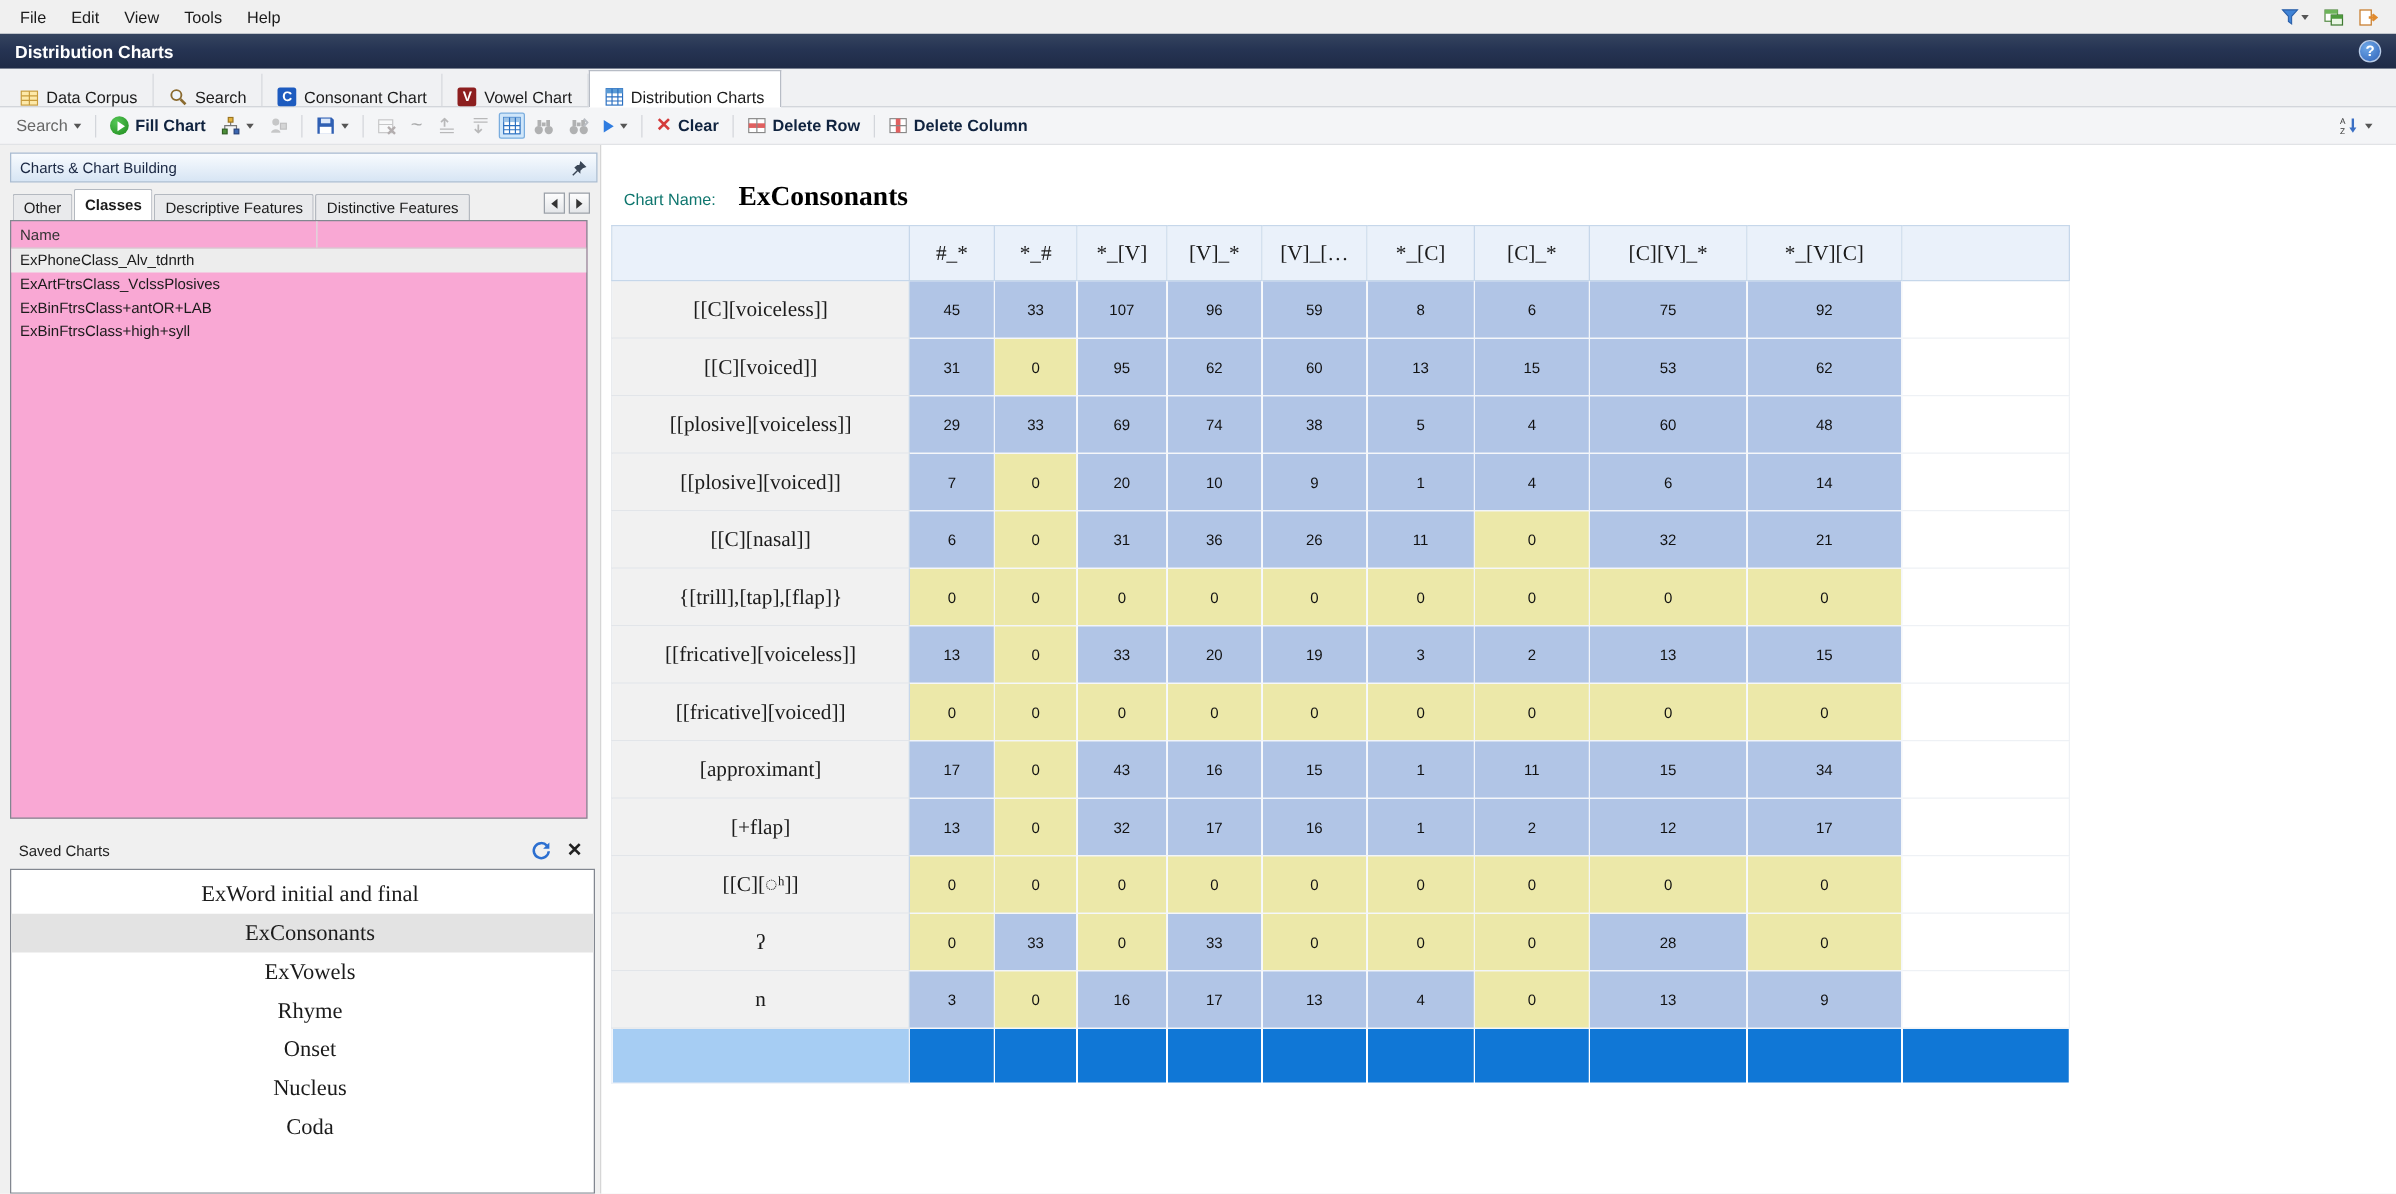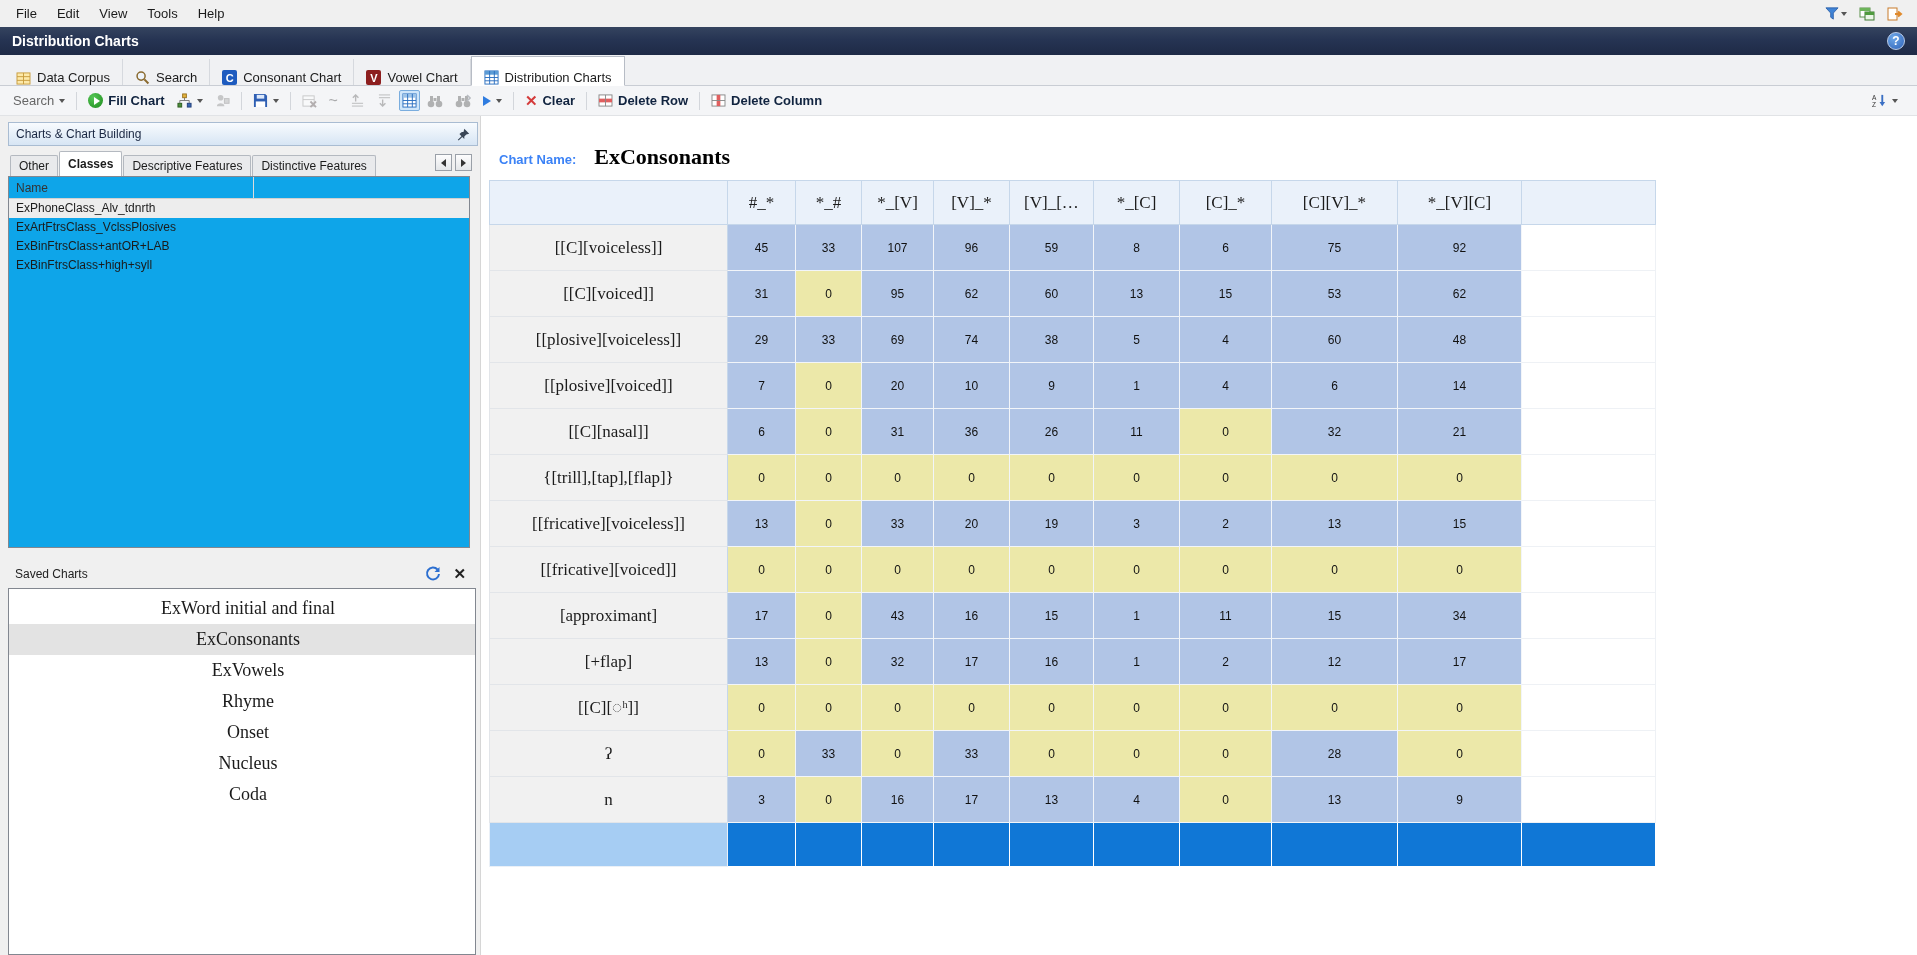--- a/index.html
+++ b/index.html
@@ -45,36 +45,36 @@
   
   .left-panel { width:480px; padding:6px 2px 0 8px; display:flex; flex-direction:column; }
   .panel-header { height:24px; background:linear-gradient(#f8fbfe,#d7e5f4); border:1px solid #a9bcd2; display:flex; align-items:center; padding:0 7px; color:#1a2742; }
   .ptabs { display:flex; align-items:flex-end; height:27px; margin-top:3px; padding-left:2px; }
   .ptab { height:21px; display:flex; align-items:center; padding:0 8px; font-size:12px; background:#e9eaec; border:1px solid #b4b9c0; border-bottom:none; margin-right:1px; border-radius:2px 2px 0 0; }
   .ptab.active { background:#fff; font-weight:bold; height:25px; }
   .ptab-arrows { margin-left:auto; display:flex; gap:3px; padding-right:6px; align-self:center; }
   .sbtn { width:17px; height:17px; border:1px solid #9aa0a8; background:linear-gradient(#fdfdfd,#e4e6e9); display:flex; align-items:center; justify-content:center; }
   .tri-l { width:0; height:0; border-top:4px solid transparent; border-bottom:4px solid transparent; border-right:5px solid #333; }
   .tri-r { width:0; height:0; border-top:4px solid transparent; border-bottom:4px solid transparent; border-left:5px solid #333; }
-  .classes-box { height:372px; border:1px solid #828790; background:#0ea5e9; margin-right:8px; }
+  .classes-box { height:479px; border:1px solid #828790; background:#f9a8d4; margin-right:8px; }
   .lb-colheader { height:22px; border-bottom:1px solid #d0d0d0; display:flex; align-items:stretch; }
   .lb-colheader .name-col { width:245px; padding-left:7px; border-right:1px solid #dcdcdc; display:flex; align-items:center; color:#333; }
   .lb-item { height:19px; line-height:19px; padding-left:7px; font-size:12px; white-space:nowrap; }
   .lb-item.hl { background:#ededed; }
   .saved-header { height:24px; display:flex; align-items:center; padding:0 12px 0 7px; margin-top:14px; color:#222; }
   .saved-icons { margin-left:auto; display:flex; align-items:center; gap:12px; }
   .saved-x { font-size:15px; font-weight:bold; color:#222; line-height:14px; }
   .saved-box { flex:1; border:1px solid #828790; background:#fff; margin:2px 2px 0 0; padding-top:4px; }
   .saved-item { height:31px; line-height:31px; padding-left:12px; font-size:18px; font-family:"Liberation Serif",serif;text-align:center; }
   .saved-item.selected { background:#e3e3e3; }
 
   
   .main { flex:1; background:#fff; border-left:1px solid #d6d6d6; overflow:hidden; }
   .chart-name-row { display:flex; align-items:baseline; gap:18px; margin:28px 0 10px 18px; }
-  .chart-name-label { font-size:13px; color:#3b82f6;font-weight:bold; }
+  .chart-name-label { font-size:13px; color:#0f766e; }
   .chart-name { font-family:"Liberation Serif",serif; font-size:22px; font-weight:bold; color:#000; }
   .table-wrap { margin-left:8px; }
   table.dist { border-collapse:collapse; table-layout:fixed; width:1166px; border:1px solid #9ab7d6; }
   .dist th, .dist td { overflow:hidden; white-space:nowrap; text-align:center; vertical-align:middle; }
   .dist th.colhead, .dist th.corner { height:44px; font-family:"Liberation Serif",serif; font-size:17px; font-weight:normal; background:var(--hdr,#eaf1fa); border:1px solid #c6d7ea; }
   .dist td.rowhead { height:46px; font-family:"Liberation Serif",serif; font-size:17px; background:var(--rowhdr,#f1f1f1); border:1px solid #e2e5e9; border-right:1px solid #c6d7ea; }
   .dist td.val { height:46px; font-size:12px; border:1px solid #f2f5f9; color:#111; }
   .dist td.nz { background:var(--nz,#b1c5e6); }
   .dist td.zero { background:var(--zero,#ece8a9); }
   .dist td.ecol { background:#fff; border:1px solid #eef1f5; }

